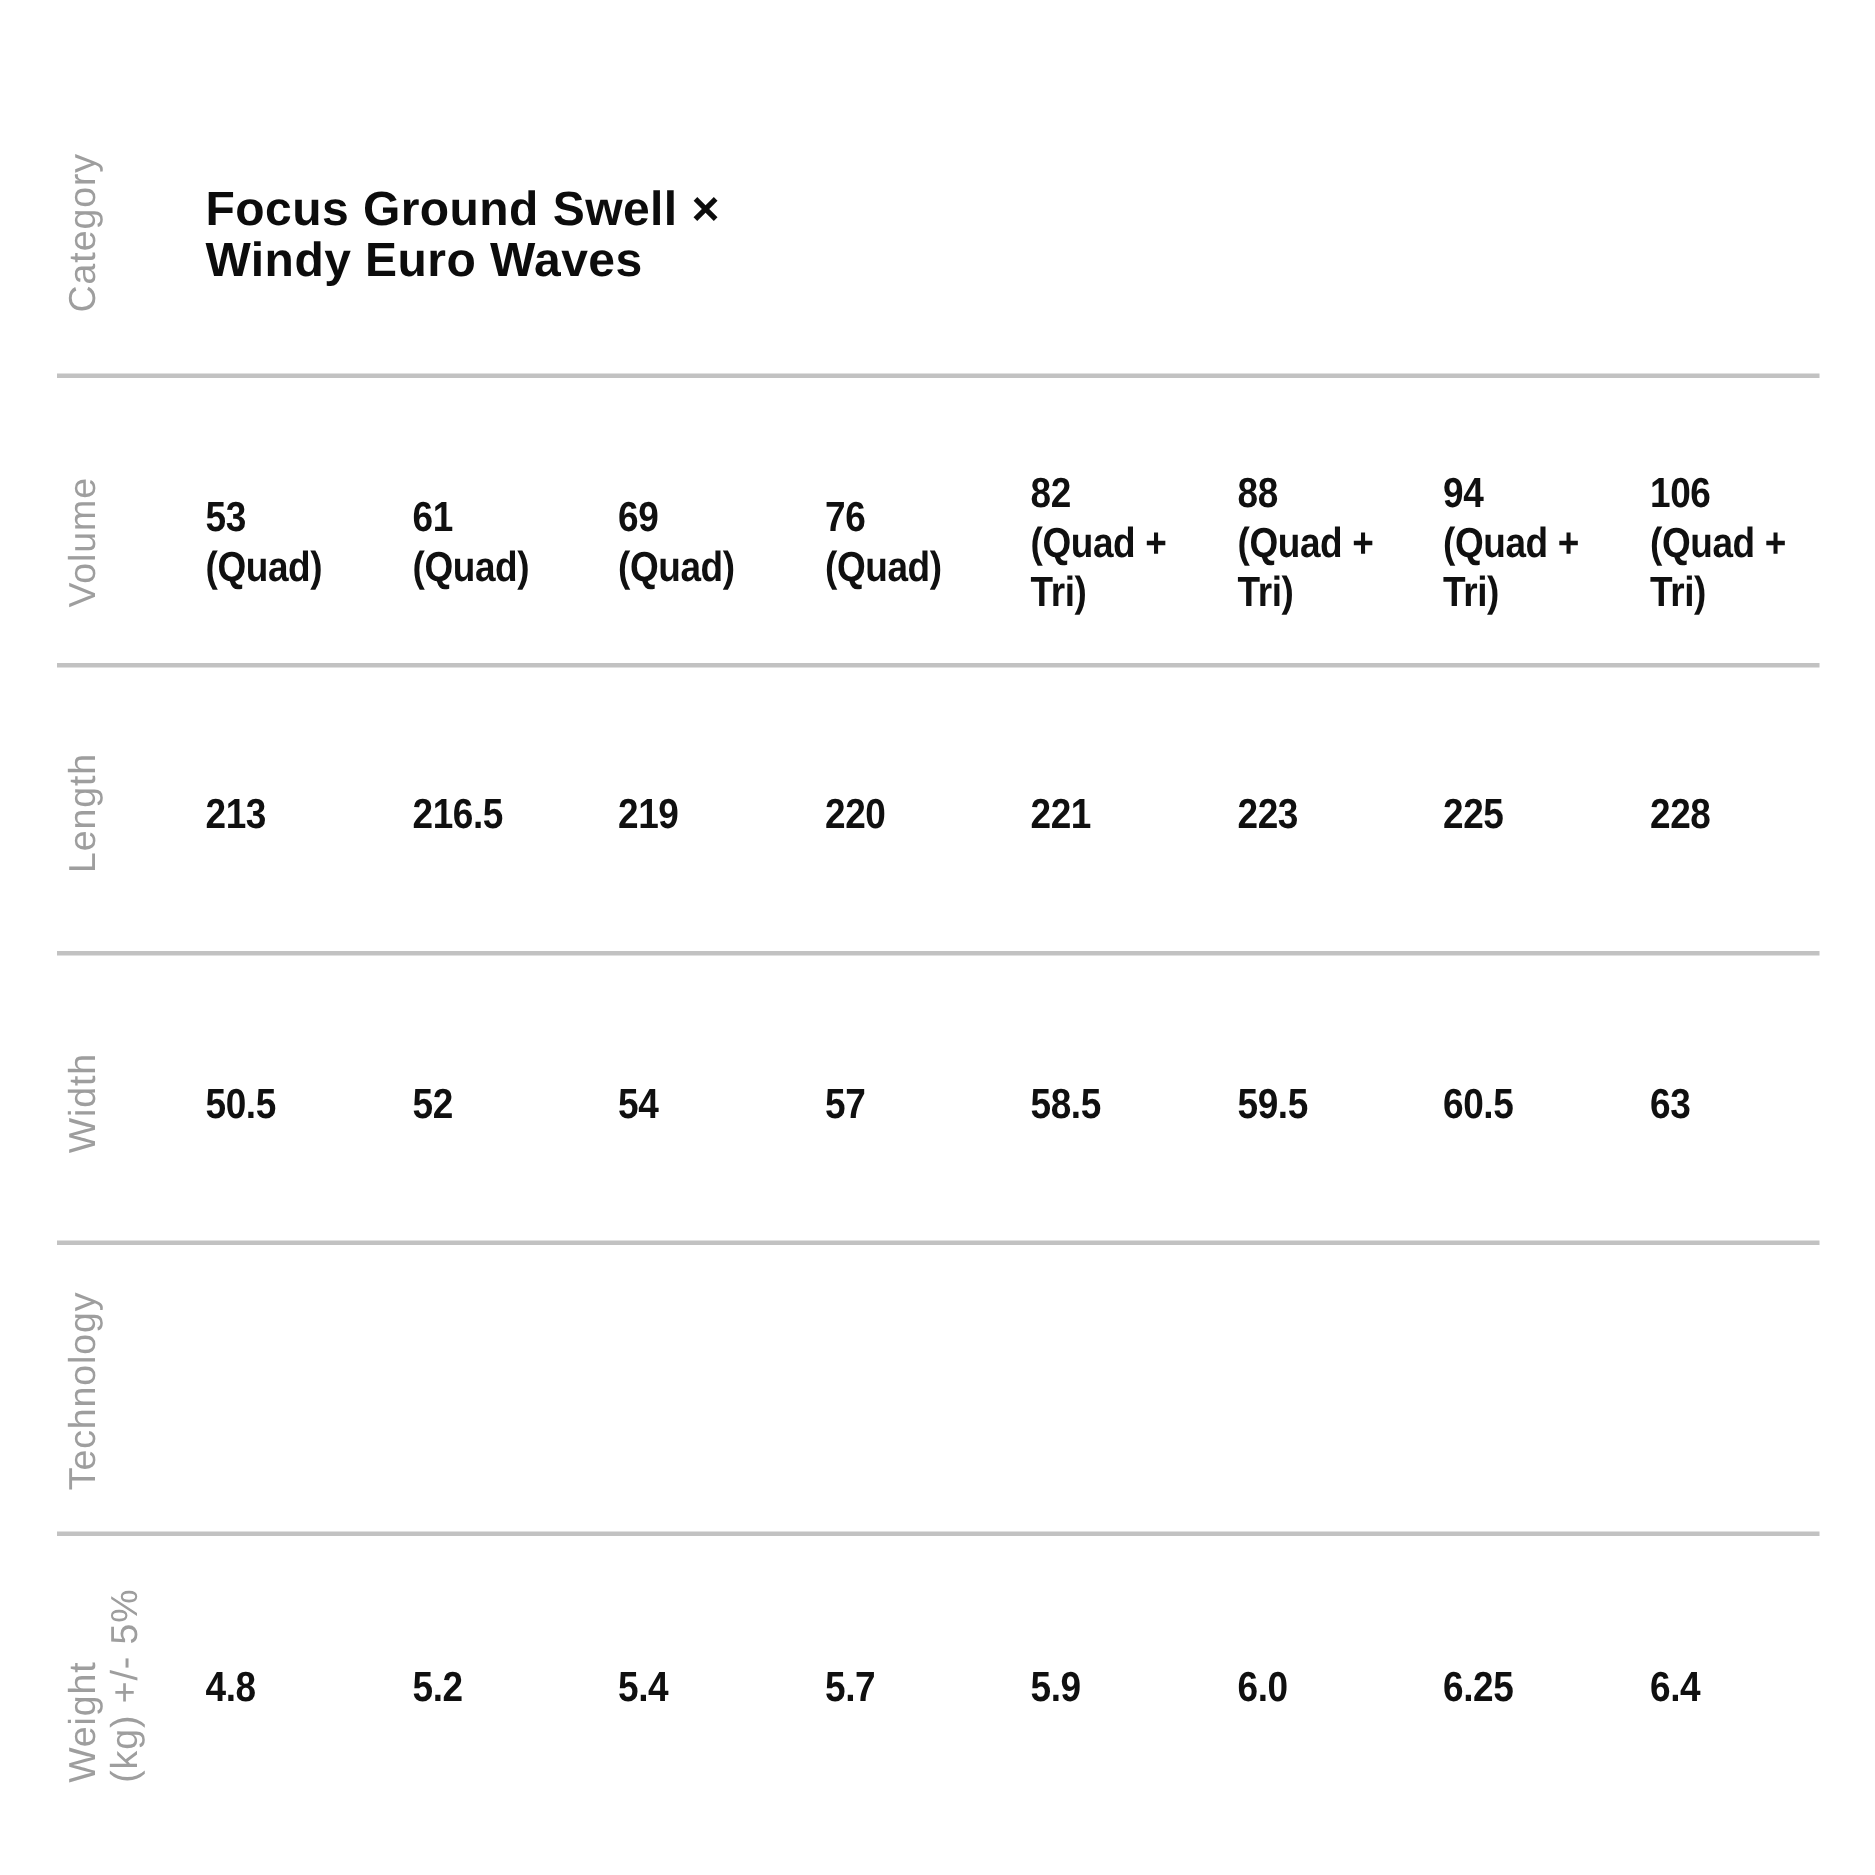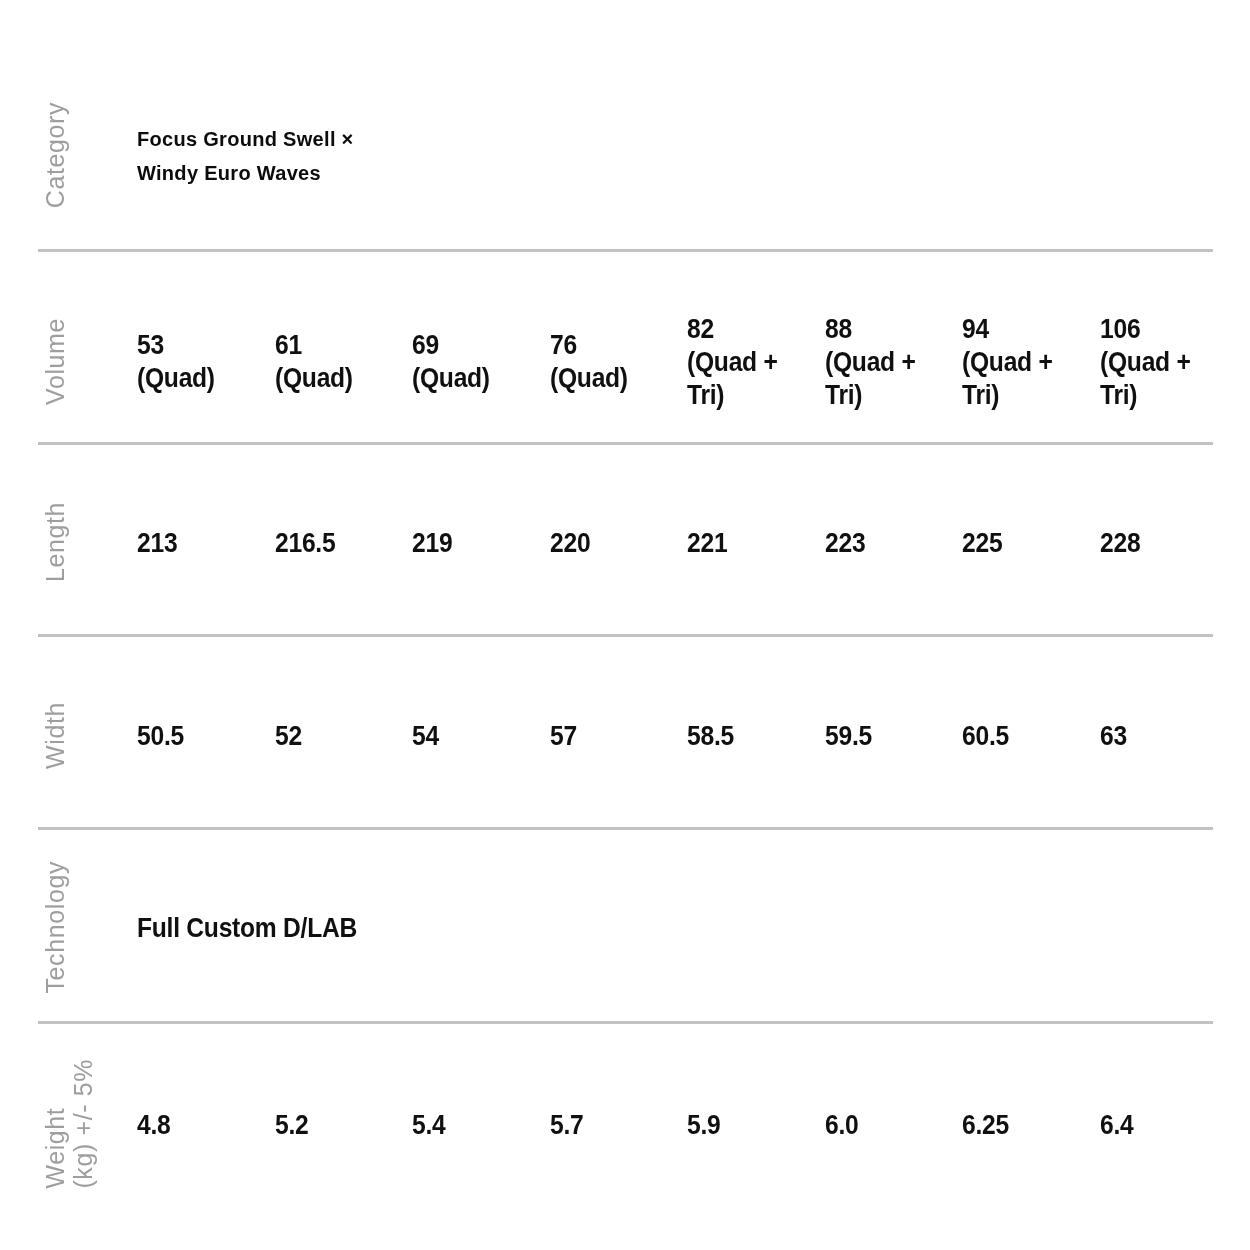--- a/index.html
+++ b/index.html
@@ -63,21 +63,21 @@
     font-size: 28px;
     line-height: 33px;
     letter-spacing: -0.3px;
     color: #101010;
     white-space: pre-line;
   }
   .title-cell { flex: 1 1 auto; }
   .page-title {
     margin: 0;
     font-weight: 700;
-    font-size: 20px;
+    font-size: 32px;
     line-height: 34px;
     letter-spacing: 0.3px;
     color: #0c0c0c;
     white-space: pre-line;
   }
 </style>
 </head>
 <body>
 
 <div class="sheet">
@@ -143,23 +143,20 @@
     <div class="cell"><span class="cell-text">58.5</span></div>
     <div class="cell"><span class="cell-text">59.5</span></div>
     <div class="cell"><span class="cell-text">60.5</span></div>
     <div class="cell"><span class="cell-text">63</span></div>
   </section>
 
   <section class="row row-technology">
     <div class="label-col">
       <span class="vlabel">Technology</span>
     </div>
-    <div class="title-cell">
-      <span class="cell-text">Full Custom D/LAB</span>
-    </div>
   </section>
 
   <section class="row row-weight">
     <div class="label-col">
       <span class="vlabel">Weight
 (kg) +/- 5%</span>
     </div>
     <div class="cell"><span class="cell-text">4.8</span></div>
     <div class="cell"><span class="cell-text">5.2</span></div>
     <div class="cell"><span class="cell-text">5.4</span></div>

